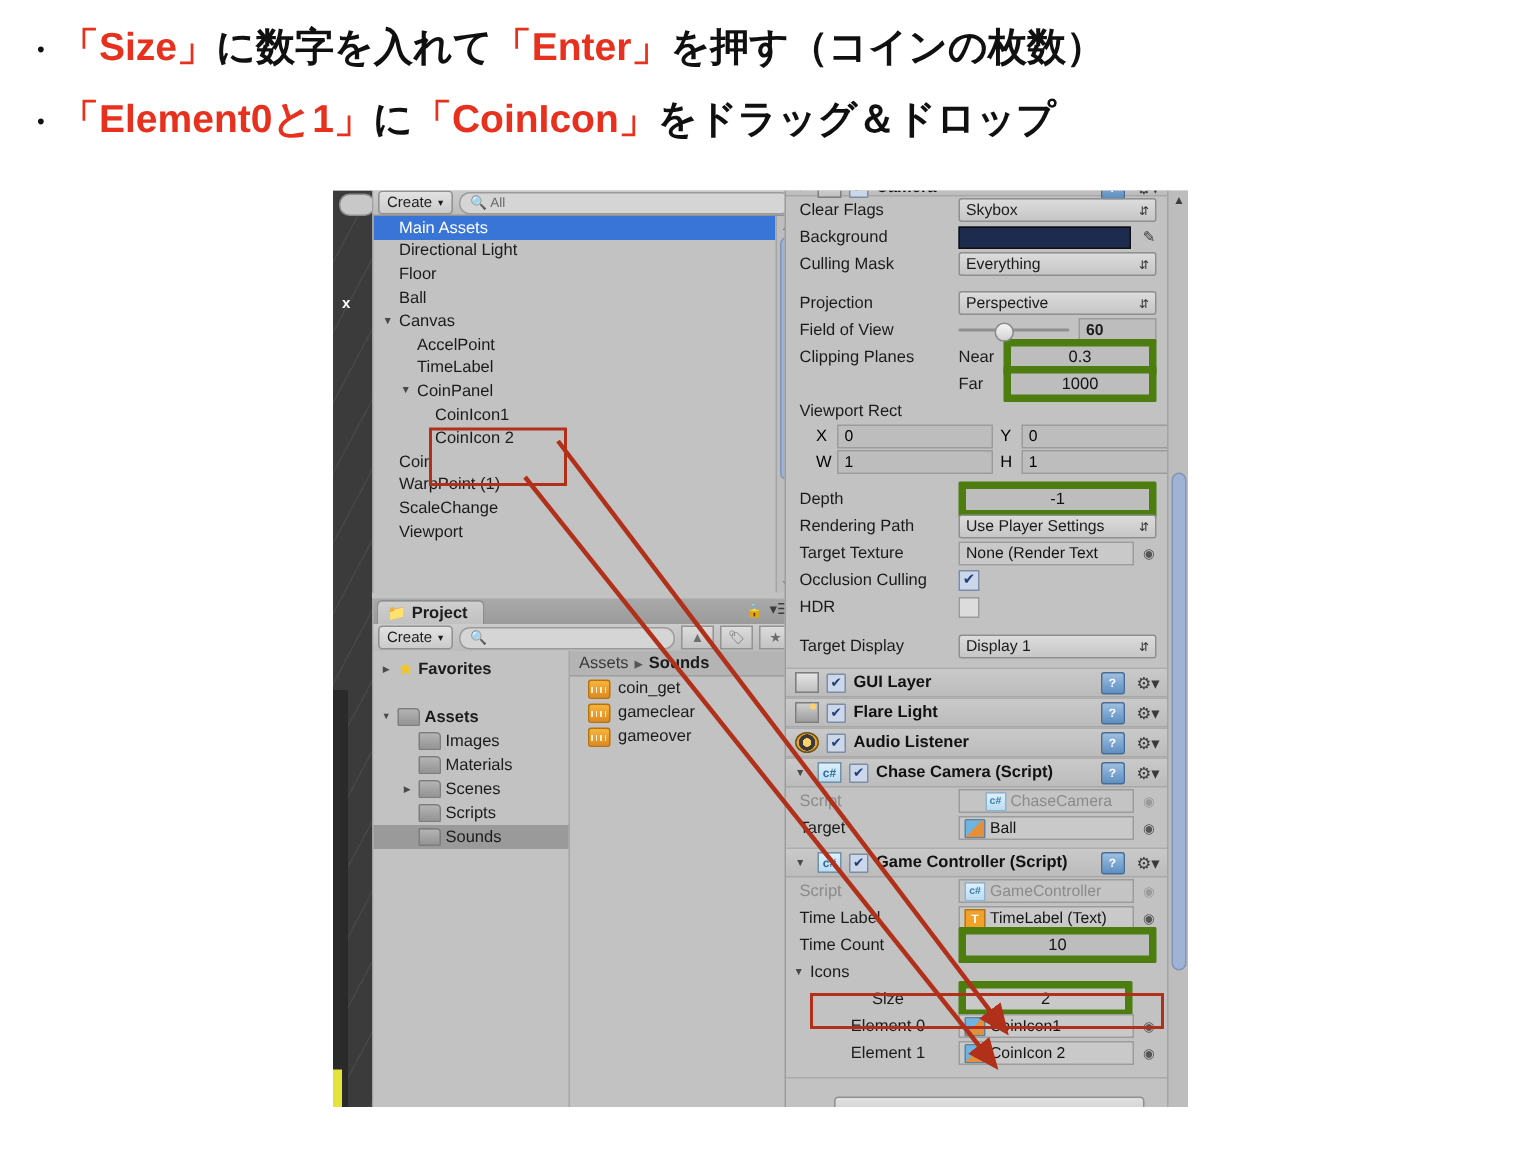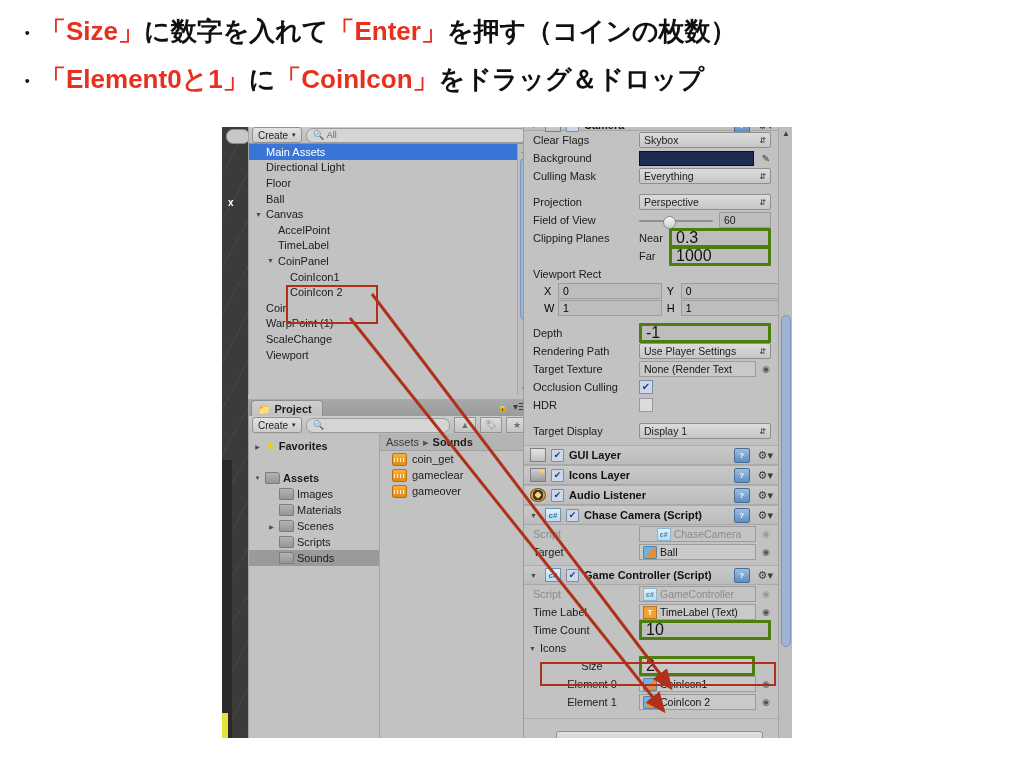--- a/index.html
+++ b/index.html
@@ -89,26 +89,26 @@
   .insp-vscroll{position:absolute;right:0;top:0;width:14px;bottom:0;background:#bdbdbd;border-left:1px solid #a4a4a4;}
   .insp-vscroll .up{height:12px;display:flex;align-items:center;justify-content:center;font-size:8px;color:#3e3e3e;}
   .insp-vscroll .thumb{position:absolute;left:2px;right:2px;top:188px;height:330px;background:#9fb3d4;border:1px solid #8095bb;border-radius:5px;}
 
   .irow{height:18px;display:flex;align-items:center;font-size:11px;color:#1b1b1b;padding-left:9px;}
   .ilabel{width:106px;flex:0 0 106px;white-space:nowrap;}
   .ilabel.ind{padding-left:12px;width:94px;flex:0 0 94px;text-align:center;}
   .dropdown{flex:1;height:14px;margin-right:8px;background:linear-gradient(#dcdcdc,#c6c6c6);
      border:1px solid #8f8f8f;border-radius:2px;display:flex;align-items:center;padding:0 4px;font-size:10.5px;color:#1b1b1b;position:relative;}
   .dropdown .ar{position:absolute;right:4px;font-size:8px;color:#2f2f2f;}
-  .field{flex:1;height:14px;margin-right:8px;background:#bdbdbd;border:3px solid #4d7c0f;border-radius:1px;
-     display:flex;align-items:center;padding:0 4px;font-size:16px;color:#141414;}
+  .field{flex:1;height:14px;margin-right:8px;background:#bdbdbd;border:5px solid #4d7c0f;border-radius:1px;
+     display:flex;align-items:center;padding:0 4px;font-size:11px;color:#141414;justify-content:center;}
   .field.light{background:#c9c9c9;}
   .colorfield{flex:1;height:13px;margin-right:5px;background:#1d2b4e;border:1px solid #101010;}
   .pick{width:14px;margin-right:6px;text-align:center;font-size:10px;color:#3a3a3a;transform:rotate(0deg);}
-  .sliderwrap{flex:1;display:flex;align-items:flex-end;margin-right:8px;gap:0;}
+  .sliderwrap{flex:1;display:flex;align-items:center;margin-right:8px;gap:0;font-weight:bold;}
   .slider{width:74px;height:14px;position:relative;}
   .slider .track{position:absolute;left:0;right:0;top:6px;height:2px;background:#8f8f8f;border-radius:1px;}
   .slider .knob{position:absolute;left:24px;top:2px;width:11px;height:11px;border-radius:50%;
      background:linear-gradient(#f4f4f4,#d2d2d2);border:1px solid #8a8a8a;}
   .numbox{flex:1;height:14px;background:#bdbdbd;border:1px solid #9c9c9c;display:flex;align-items:center;padding:0 4px;font-size:10.5px;}
   .sublabel{width:30px;flex:0 0 30px;font-size:11px;color:#1b1b1b;}
   .sec-title{height:17px;display:flex;align-items:center;padding-left:9px;font-size:11px;color:#1b1b1b;}
   .xy{display:flex;align-items:center;padding-left:20px;height:17px;gap:0;font-size:11px;}
   .xy .k{width:14px;flex:0 0 14px;text-align:left;}
   .xy .v{height:14px;background:#bdbdbd;border:1px solid #9c9c9c;display:flex;align-items:center;padding:0 4px;font-size:10.5px;}
@@ -489,21 +489,21 @@
               <span class="cb-icon"></span>
               <span class="chk">✔</span>
               <span>GUI Layer</span>
               <span class="spacer"></span>
               <span class="help">?</span>
               <span class="gear">⚙▾</span>
             </div>
             <div class="compbar">
               <span class="cb-icon flare"></span>
               <span class="chk">✔</span>
-              <span>Icons Layer</span>
+              <span>Flare Light</span>
               <span class="spacer"></span>
               <span class="help">?</span>
               <span class="gear">⚙▾</span>
             </div>
             <div class="compbar">
               <span class="cb-icon audio"></span>
               <span class="chk">✔</span>
               <span>Audio Listener</span>
               <span class="spacer"></span>
               <span class="help">?</span>

